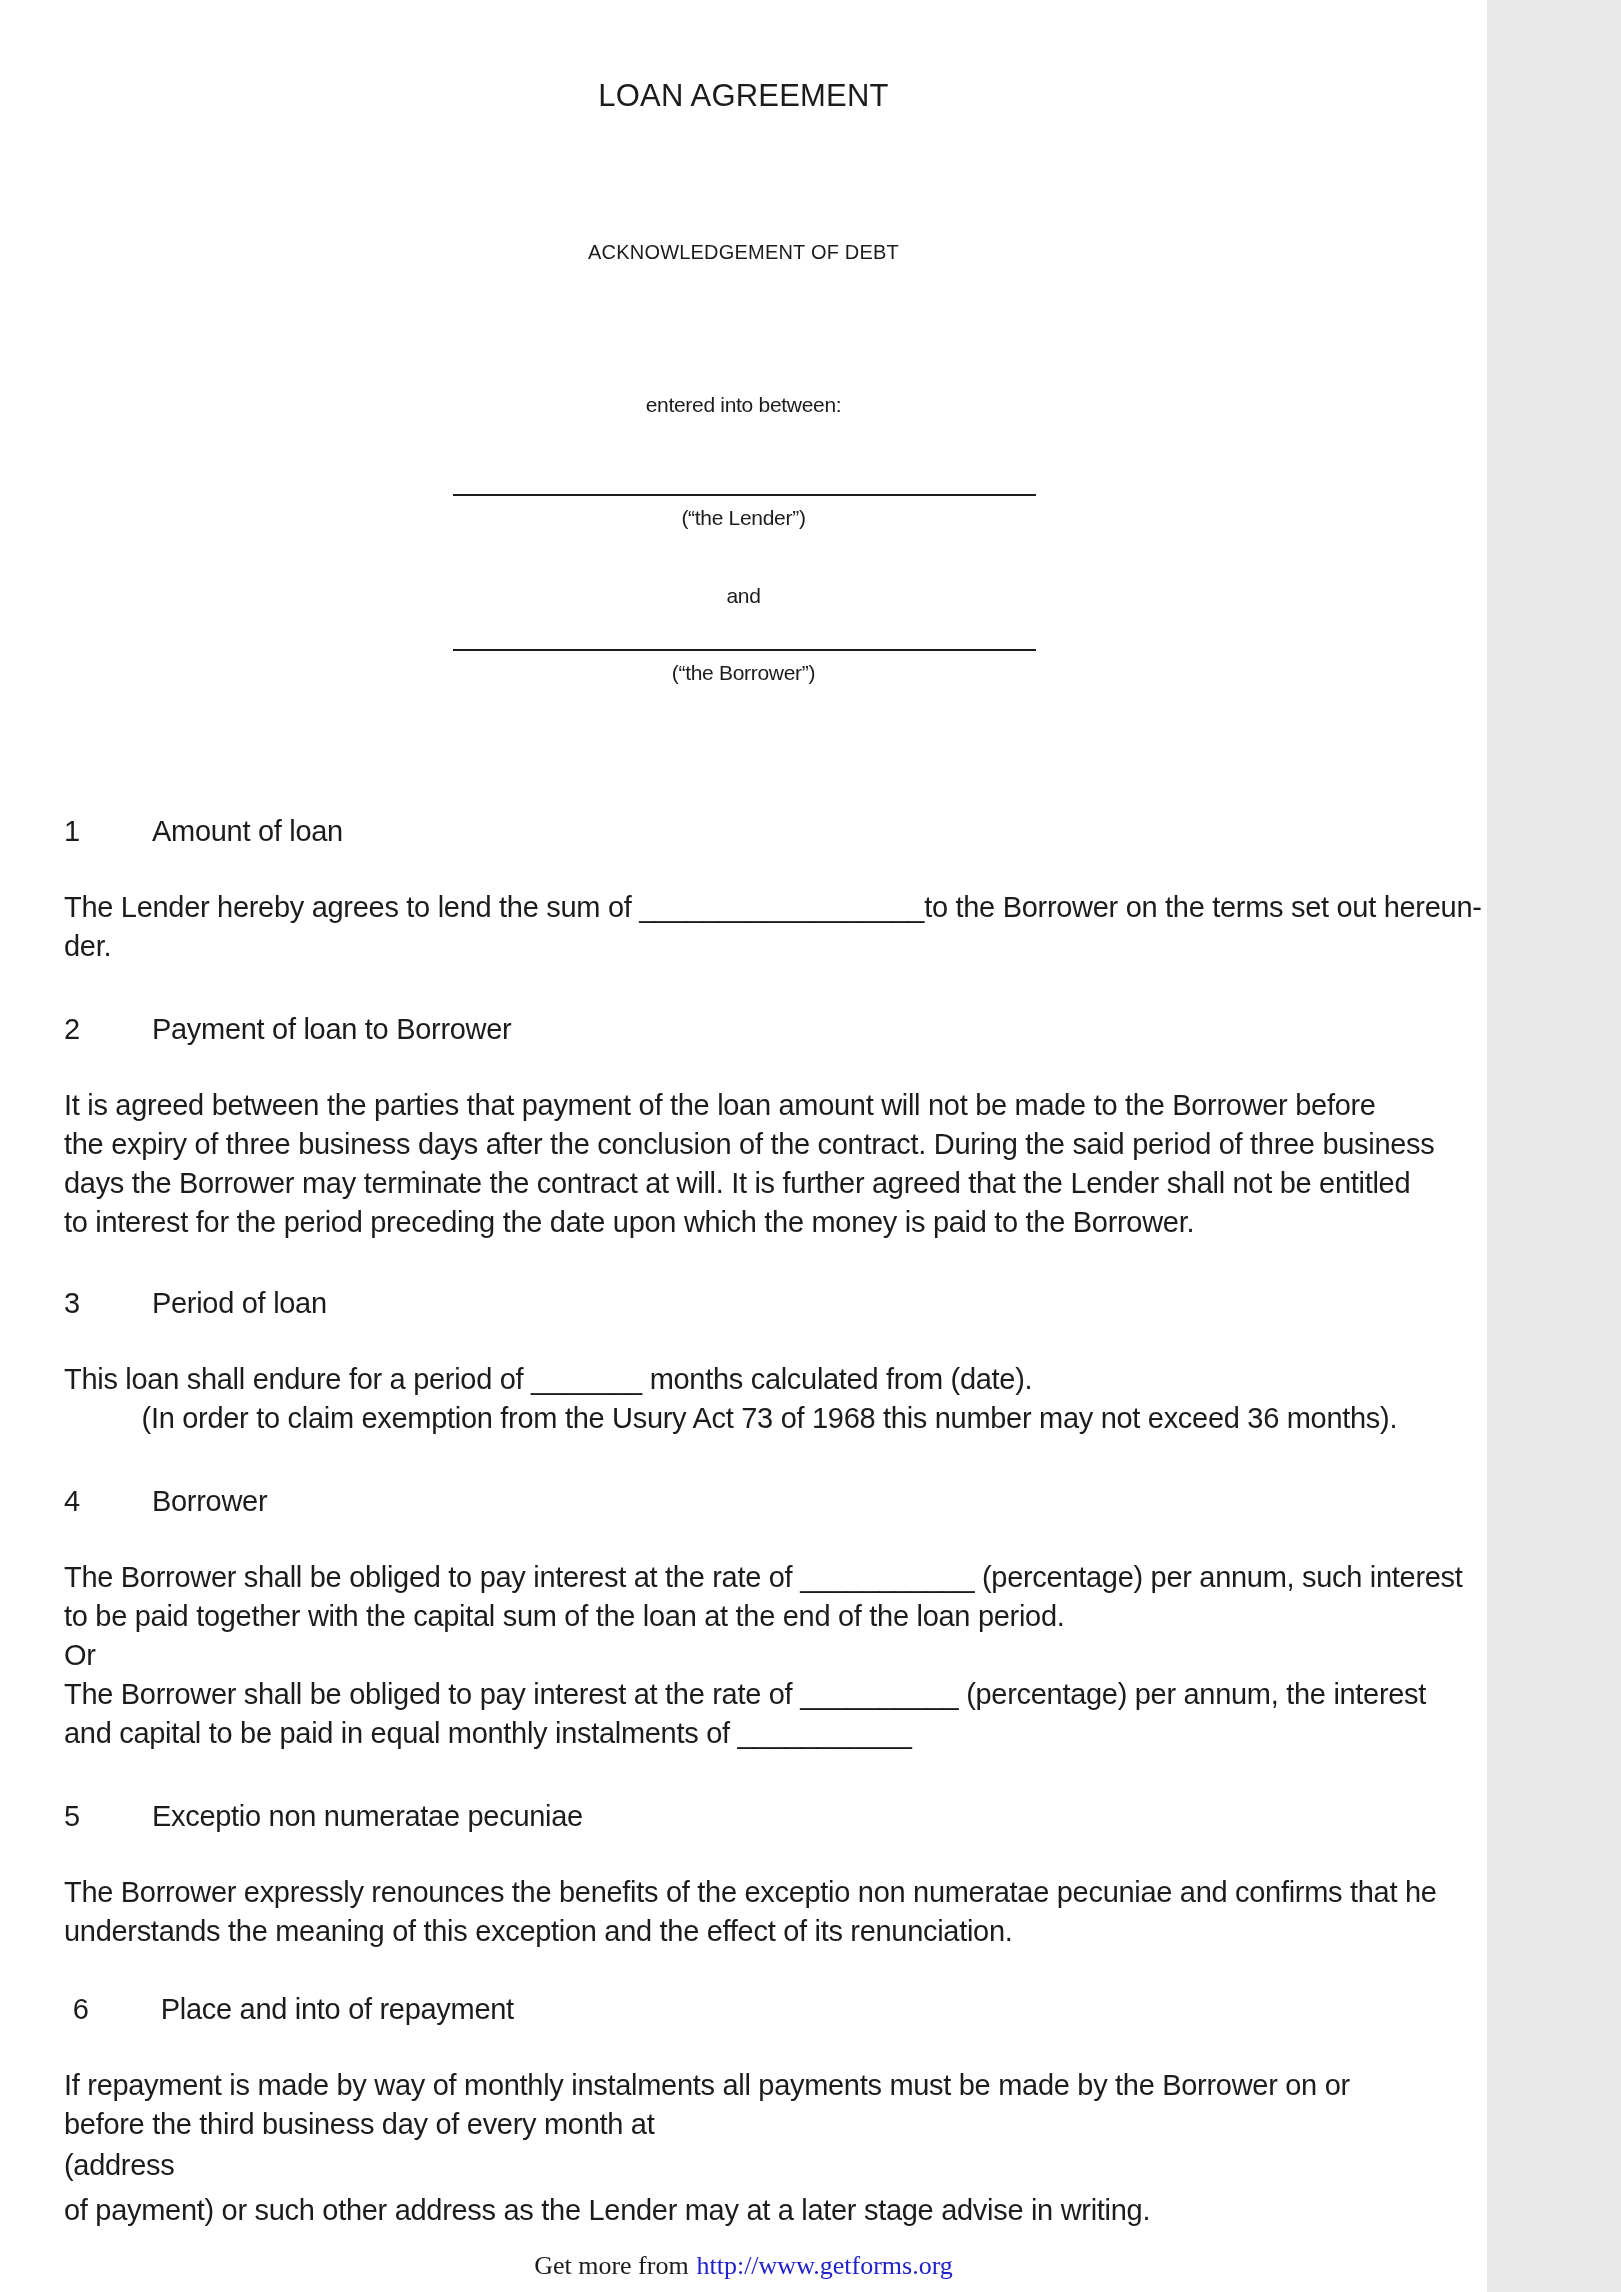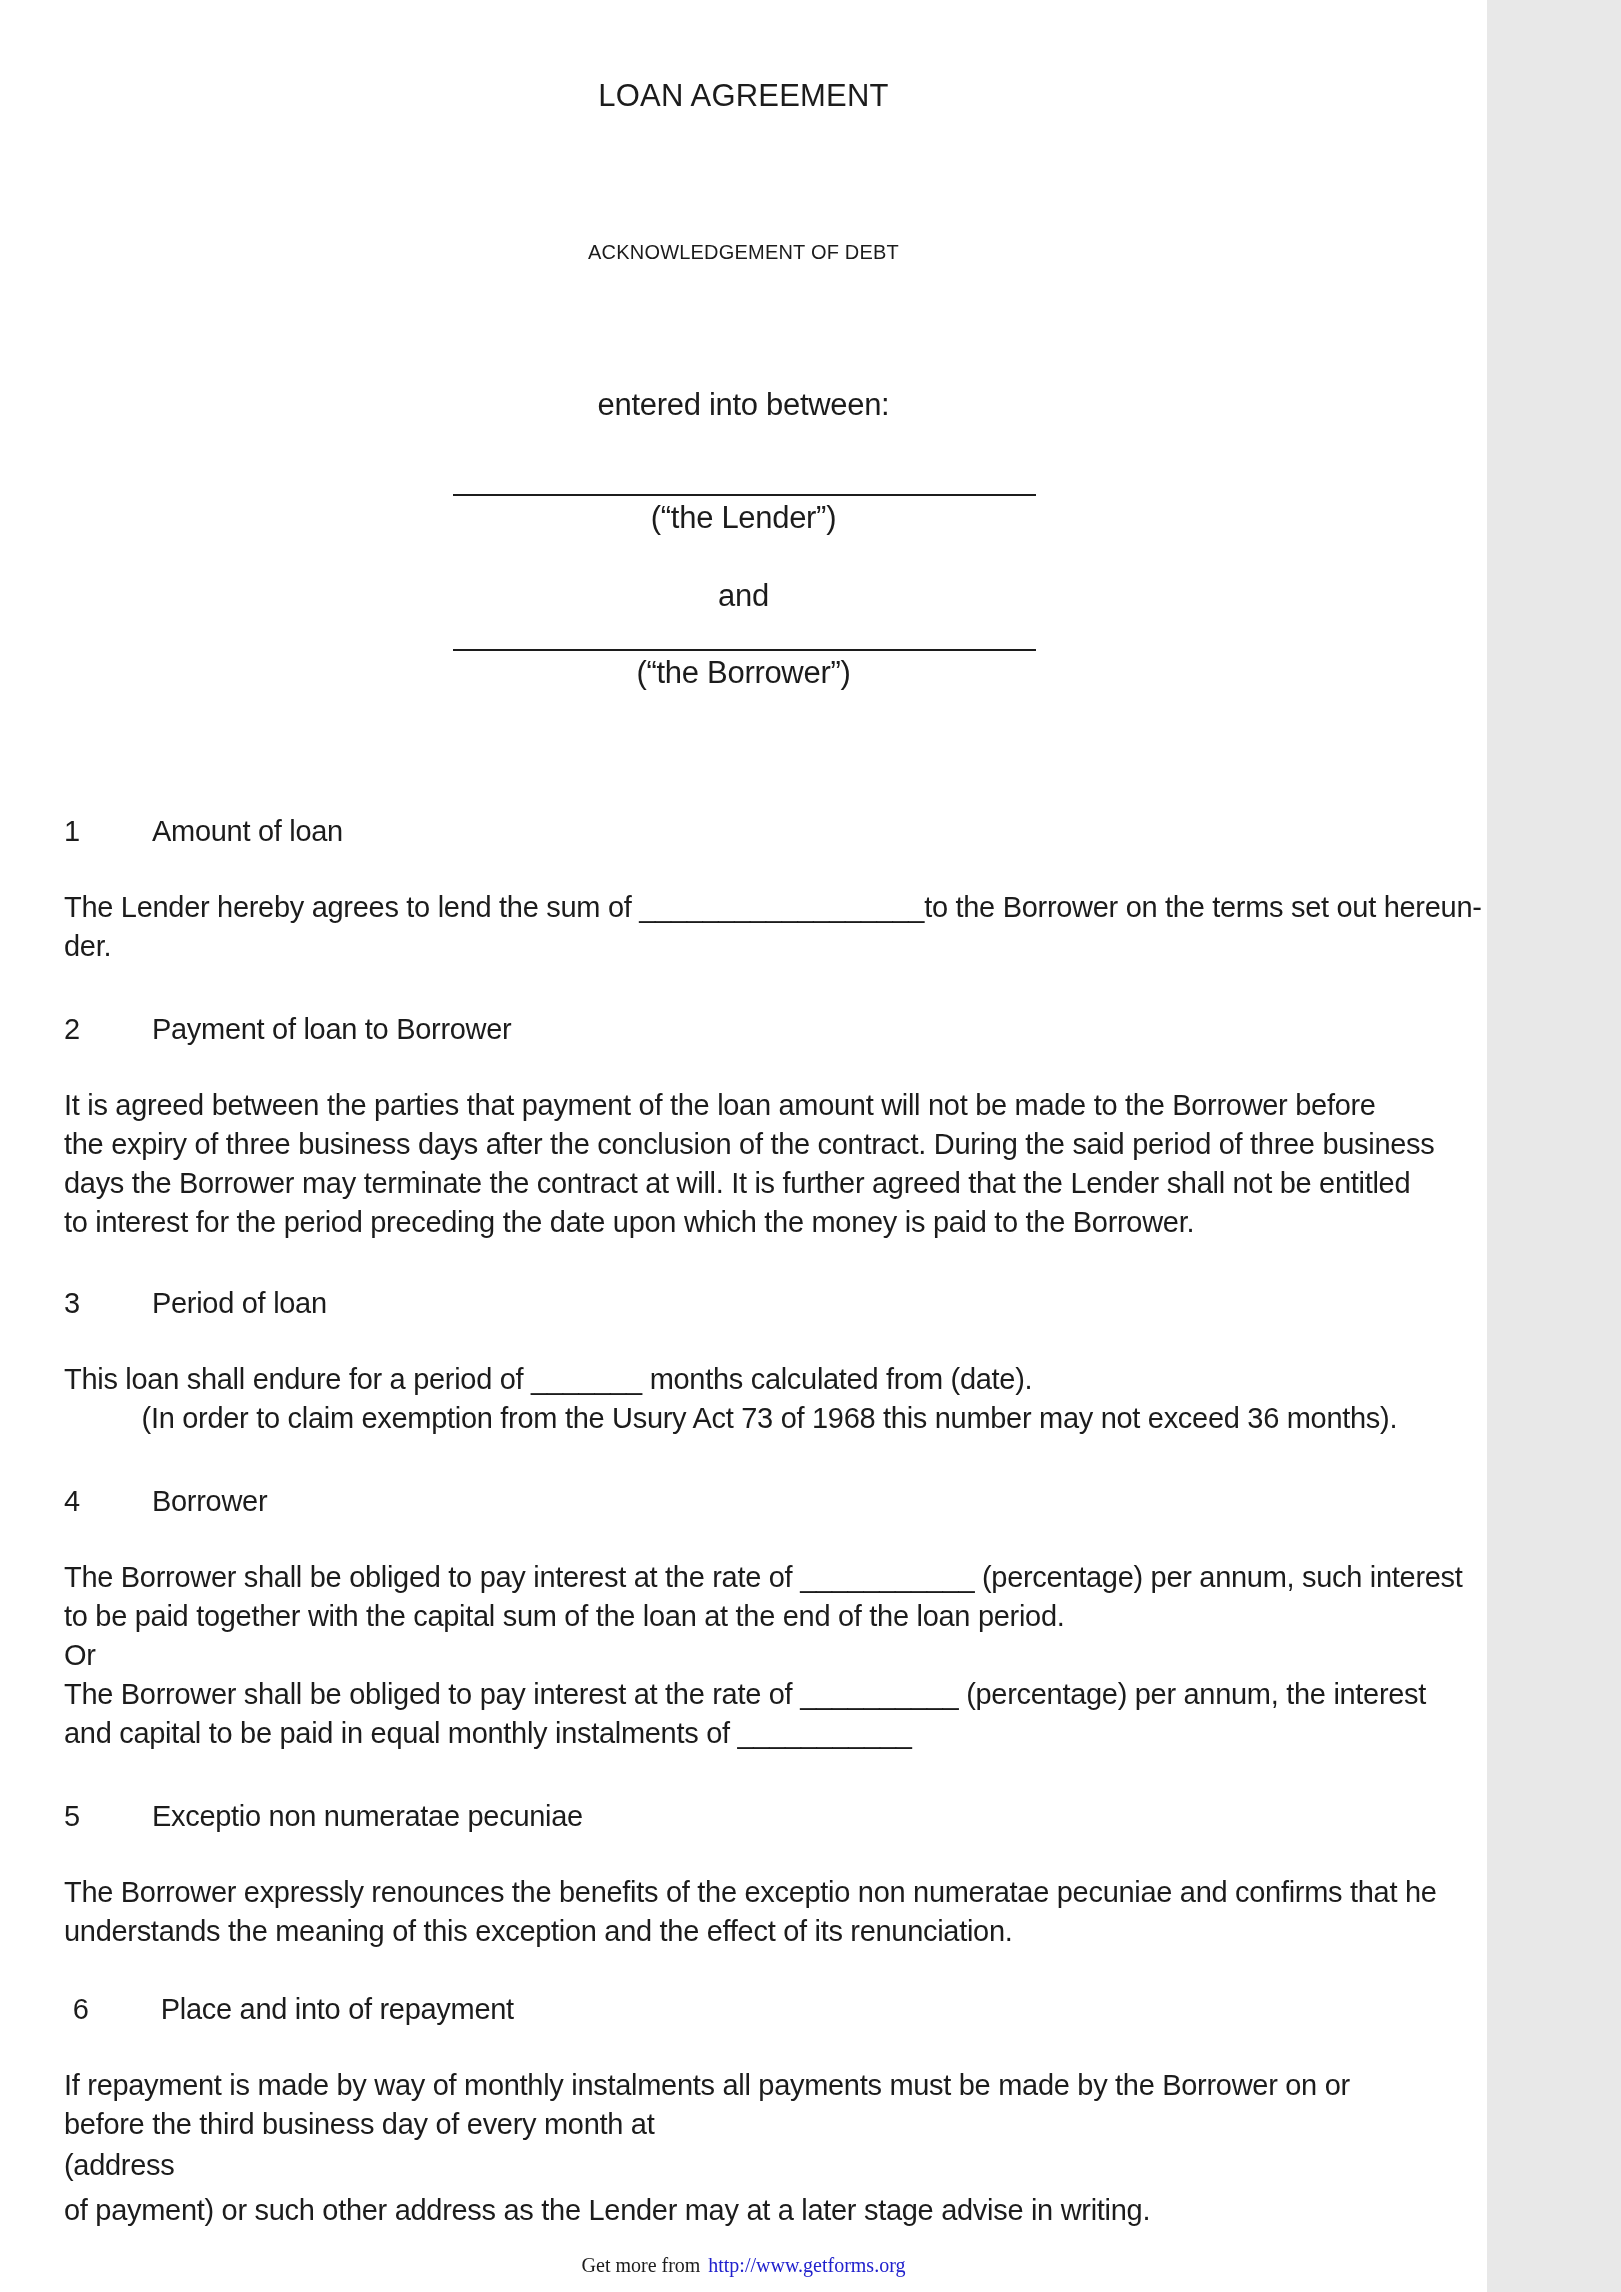--- a/index.html
+++ b/index.html
@@ -17,21 +17,21 @@
 
   .doc-title {
     font-size: 31px; font-weight: 400; line-height: 39px;
     letter-spacing: 0.2px; margin: 0;
   }
   .doc-subtitle {
     font-size: 20px; font-weight: 400; line-height: 39px;
     letter-spacing: 0.2px; margin: 0;
   }
   .intro-text {
-    font-size: 31px; line-height: 39px; letter-spacing: -0.3px;
+    font-size: 21px; line-height: 39px; letter-spacing: -0.3px;
   }
   .sig-line {
     left: 50%; margin-left: -291px;
     width: 583px; height: 23.5px;
     border-bottom: 2.9px solid #1c1c1c;
   }
 
   .doc-section { left: 64px; width: 1494px; }
   .sec-head {
     display: flex; align-items: baseline;
@@ -57,21 +57,21 @@
     height: 31px;
     border-bottom: 2.9px solid #1c1c1c;
     margin-right: 13.7px;
   }
   .addr-suffix { flex: 0 0 auto; }
 
   .page-footer {
     left: 0; width: 100%;
     text-align: center;
     font-family: "Liberation Serif", "DejaVu Serif", serif;
-    font-size: 20px; line-height: 33px;
+    font-size: 26px; line-height: 33px;
     color: #1c1c1c;
   }
   .footer-link {
     color: #2121cd;
     text-decoration: none;
     margin-left: 7.8px;
     cursor: pointer;
   }
 </style>
 </head>

